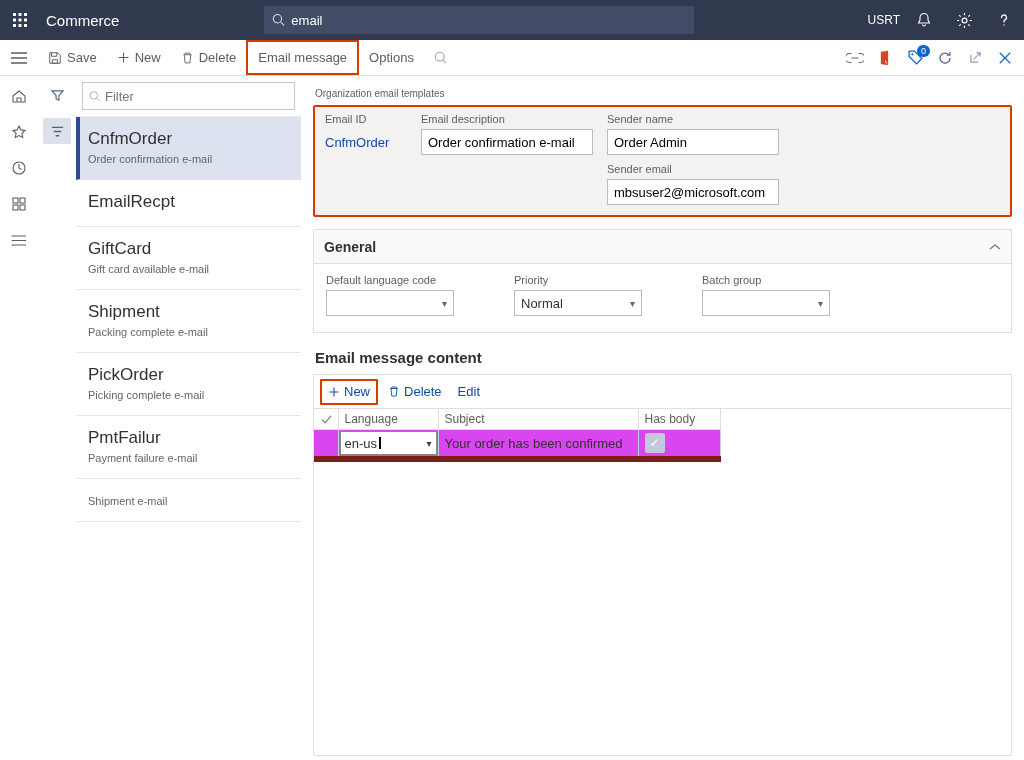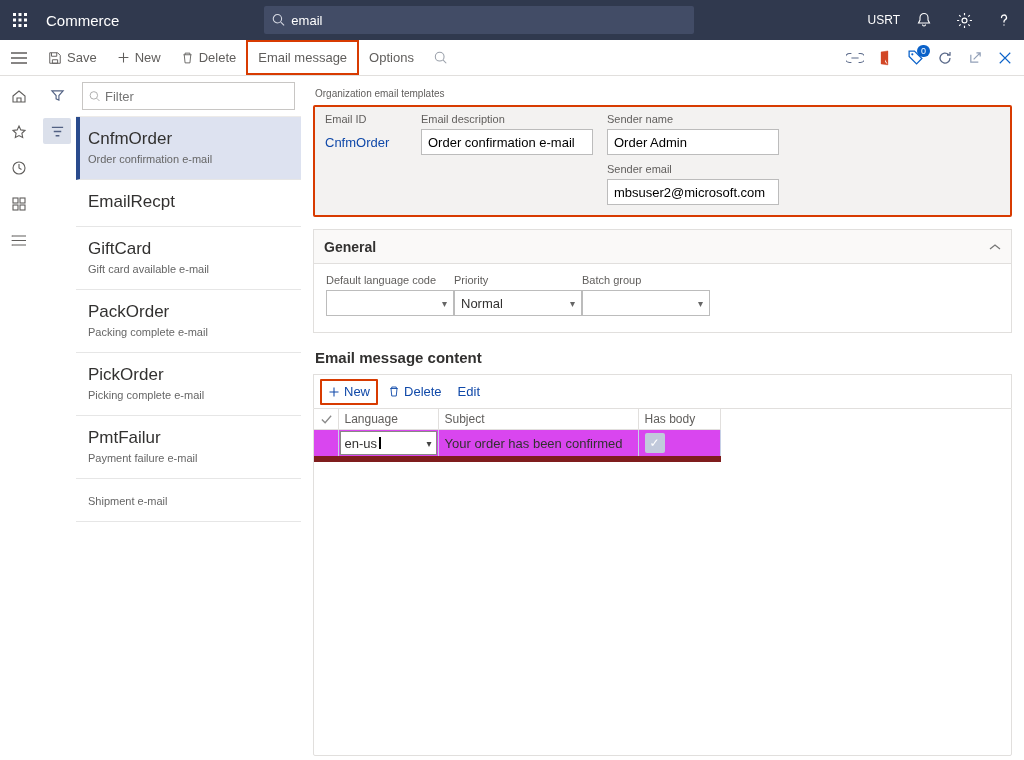--- a/index.html
+++ b/index.html
@@ -55,21 +55,21 @@
   .field .val-link { color:#1049a9; font-size:13px; background:transparent; border:none; height:26px; display:flex; align-items:center; }
   .field input { height:26px; border:1px solid #bcbcbc; background:#fff; padding:0 6px; font-size:13px; outline:none; }
 
   .f-emailid { width:82px; }
   .f-desc { width:172px; }
   .f-sender { width:172px; }
 
   .section { border:1px solid #e1dfdd; border-radius:0; margin-top:12px; background:#fff; }
   .section-header { display:flex; align-items:center; height:34px; padding:0 10px; font-size:14px; font-weight:600; color:#323130; background:#faf9f8; border-bottom:1px solid #e1dfdd; }
   .section-header .chev { margin-left:auto; color:#605e5c; }
-  .section-body { padding:10px 12px 16px 12px; display:flex; }
+  .section-body { padding:10px 12px 16px 12px; display:flex; gap:60px; }
   .sel-field { display:flex; flex-direction:column; }
   .sel-field label { font-size:11px; color:#605e5c; margin-bottom:4px; }
   .sel-field .select { height:26px; border:1px solid #bcbcbc; background:#fff; width:128px; display:flex; align-items:center; padding:0 6px; font-size:13px; justify-content:space-between;}
   .sel-field .select .chev { font-size:10px; color:#666;}
 
   .content-title { font-size:15px; font-weight:600; margin:16px 0 8px 2px; }
   .tbl-toolbar { border:1px solid #e1dfdd; border-bottom:none; height:34px; display:flex; align-items:center; padding:4px 6px; gap:4px; background:#fff; }
   .tbl-toolbar .tb-btn { color:#1049a9; height:26px; display:flex; align-items:center; padding:0 6px; gap:4px; font-size:13px; }
   .tbl-toolbar .tb-btn.highlight { border:2px solid #d83b01; border-radius:1px; }
 
@@ -272,21 +272,21 @@
           <div class="sub">Order confirmation e-mail</div>
         </div>
         <div class="item">
           <div class="title">EmailRecpt</div>
         </div>
         <div class="item">
           <div class="title">GiftCard</div>
           <div class="sub">Gift card available e-mail</div>
         </div>
         <div class="item">
-          <div class="title">PackOrder</div>
+          <div class="title">Shipment</div>
           <div class="sub">Packing complete e-mail</div>
         </div>
         <div class="item">
           <div class="title">PickOrder</div>
           <div class="sub">Picking complete e-mail</div>
         </div>
         <div class="item">
           <div class="title">PmtFailur</div>
           <div class="sub">Payment failure e-mail</div>
         </div>

